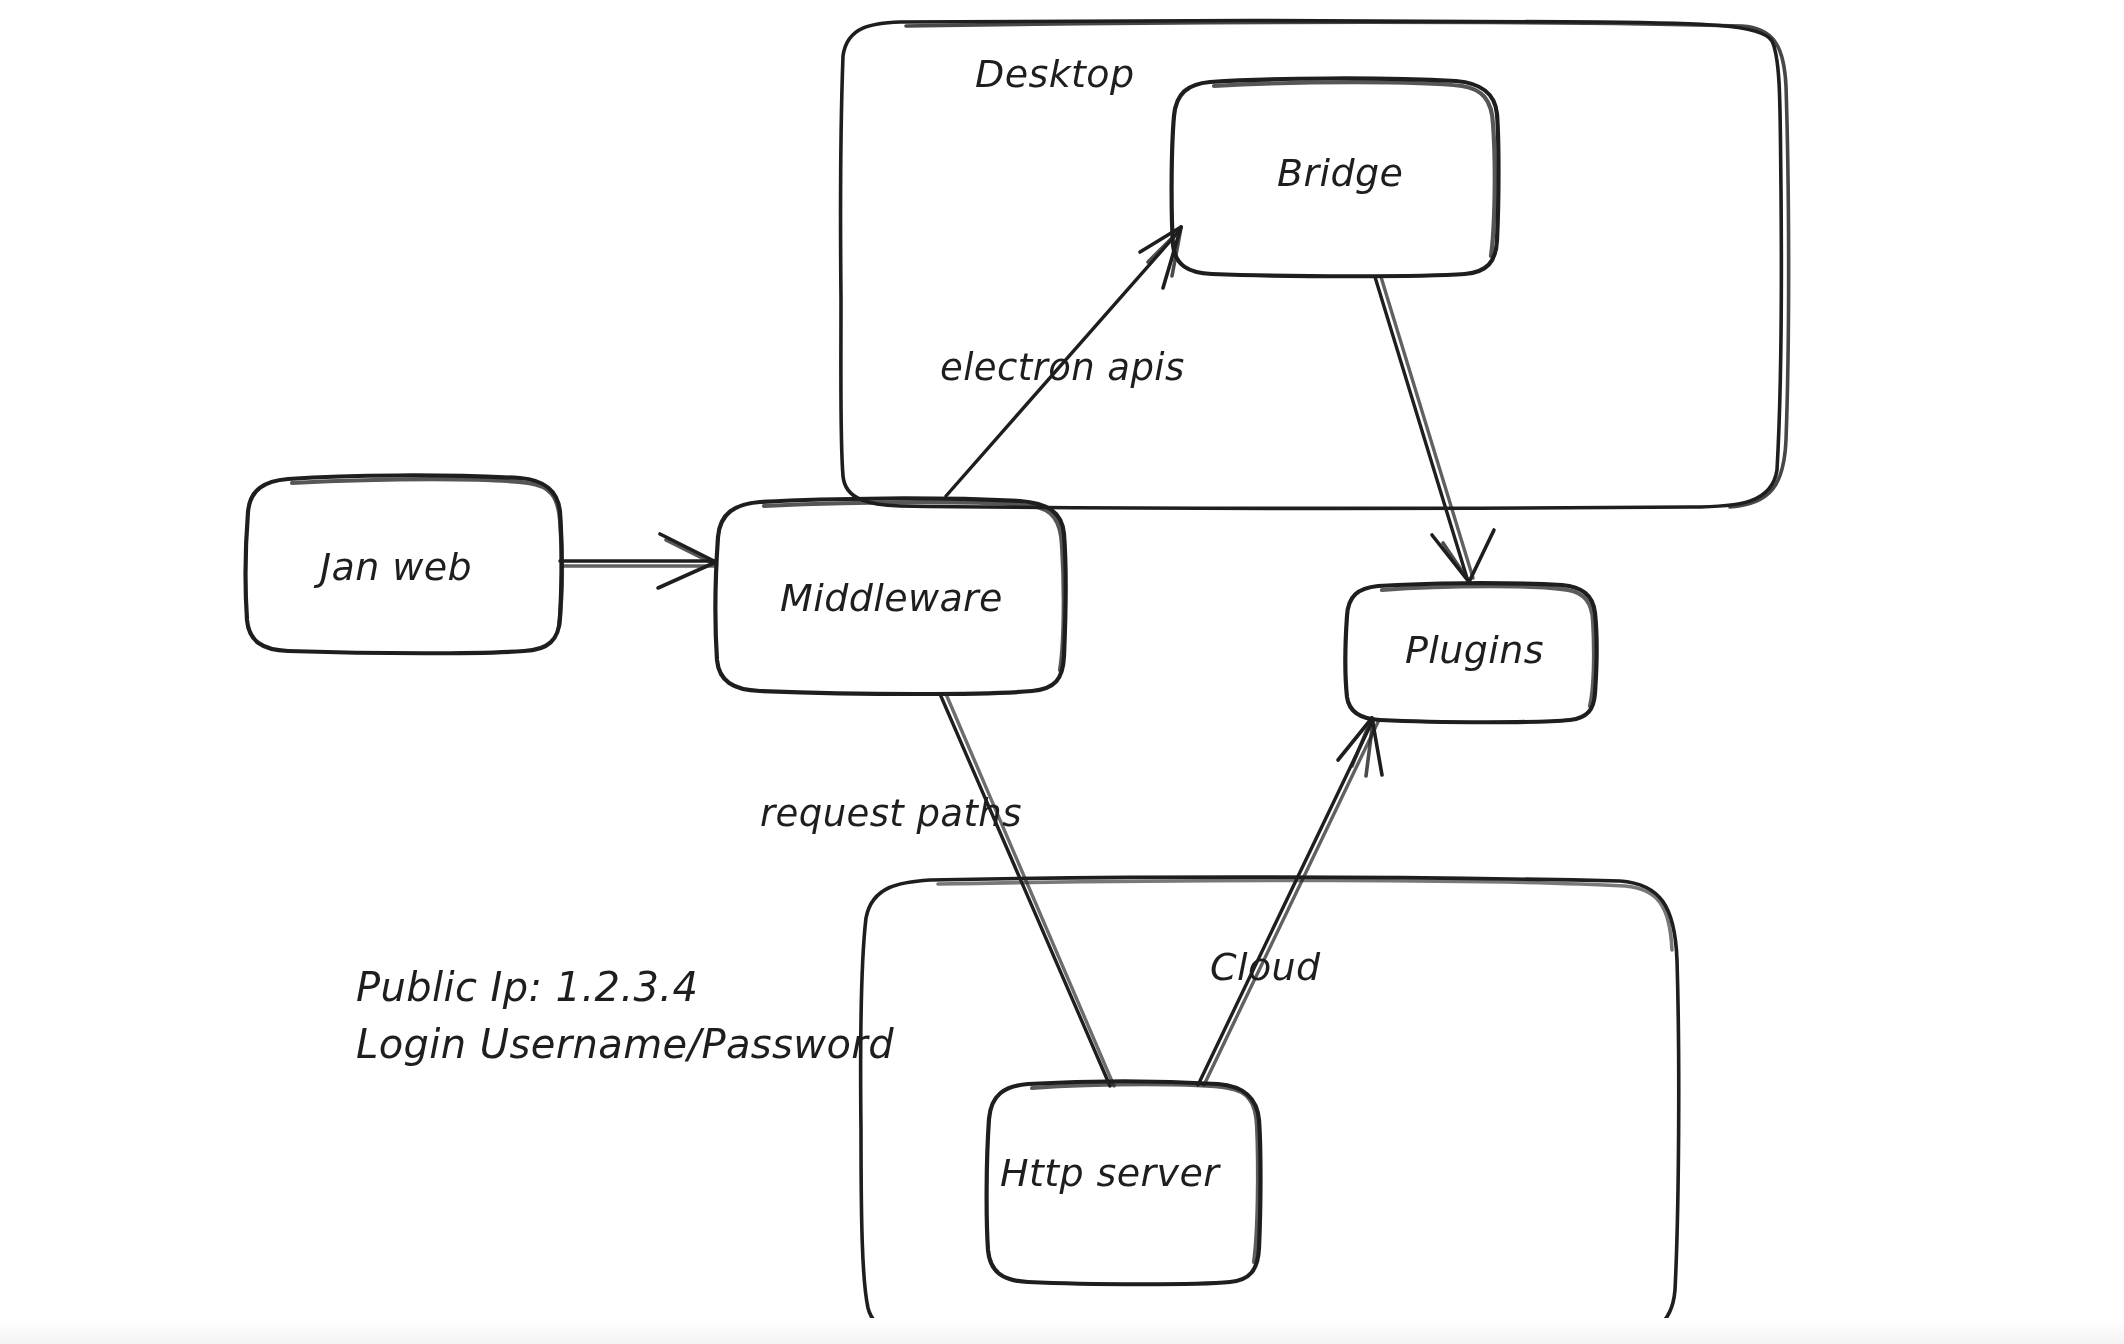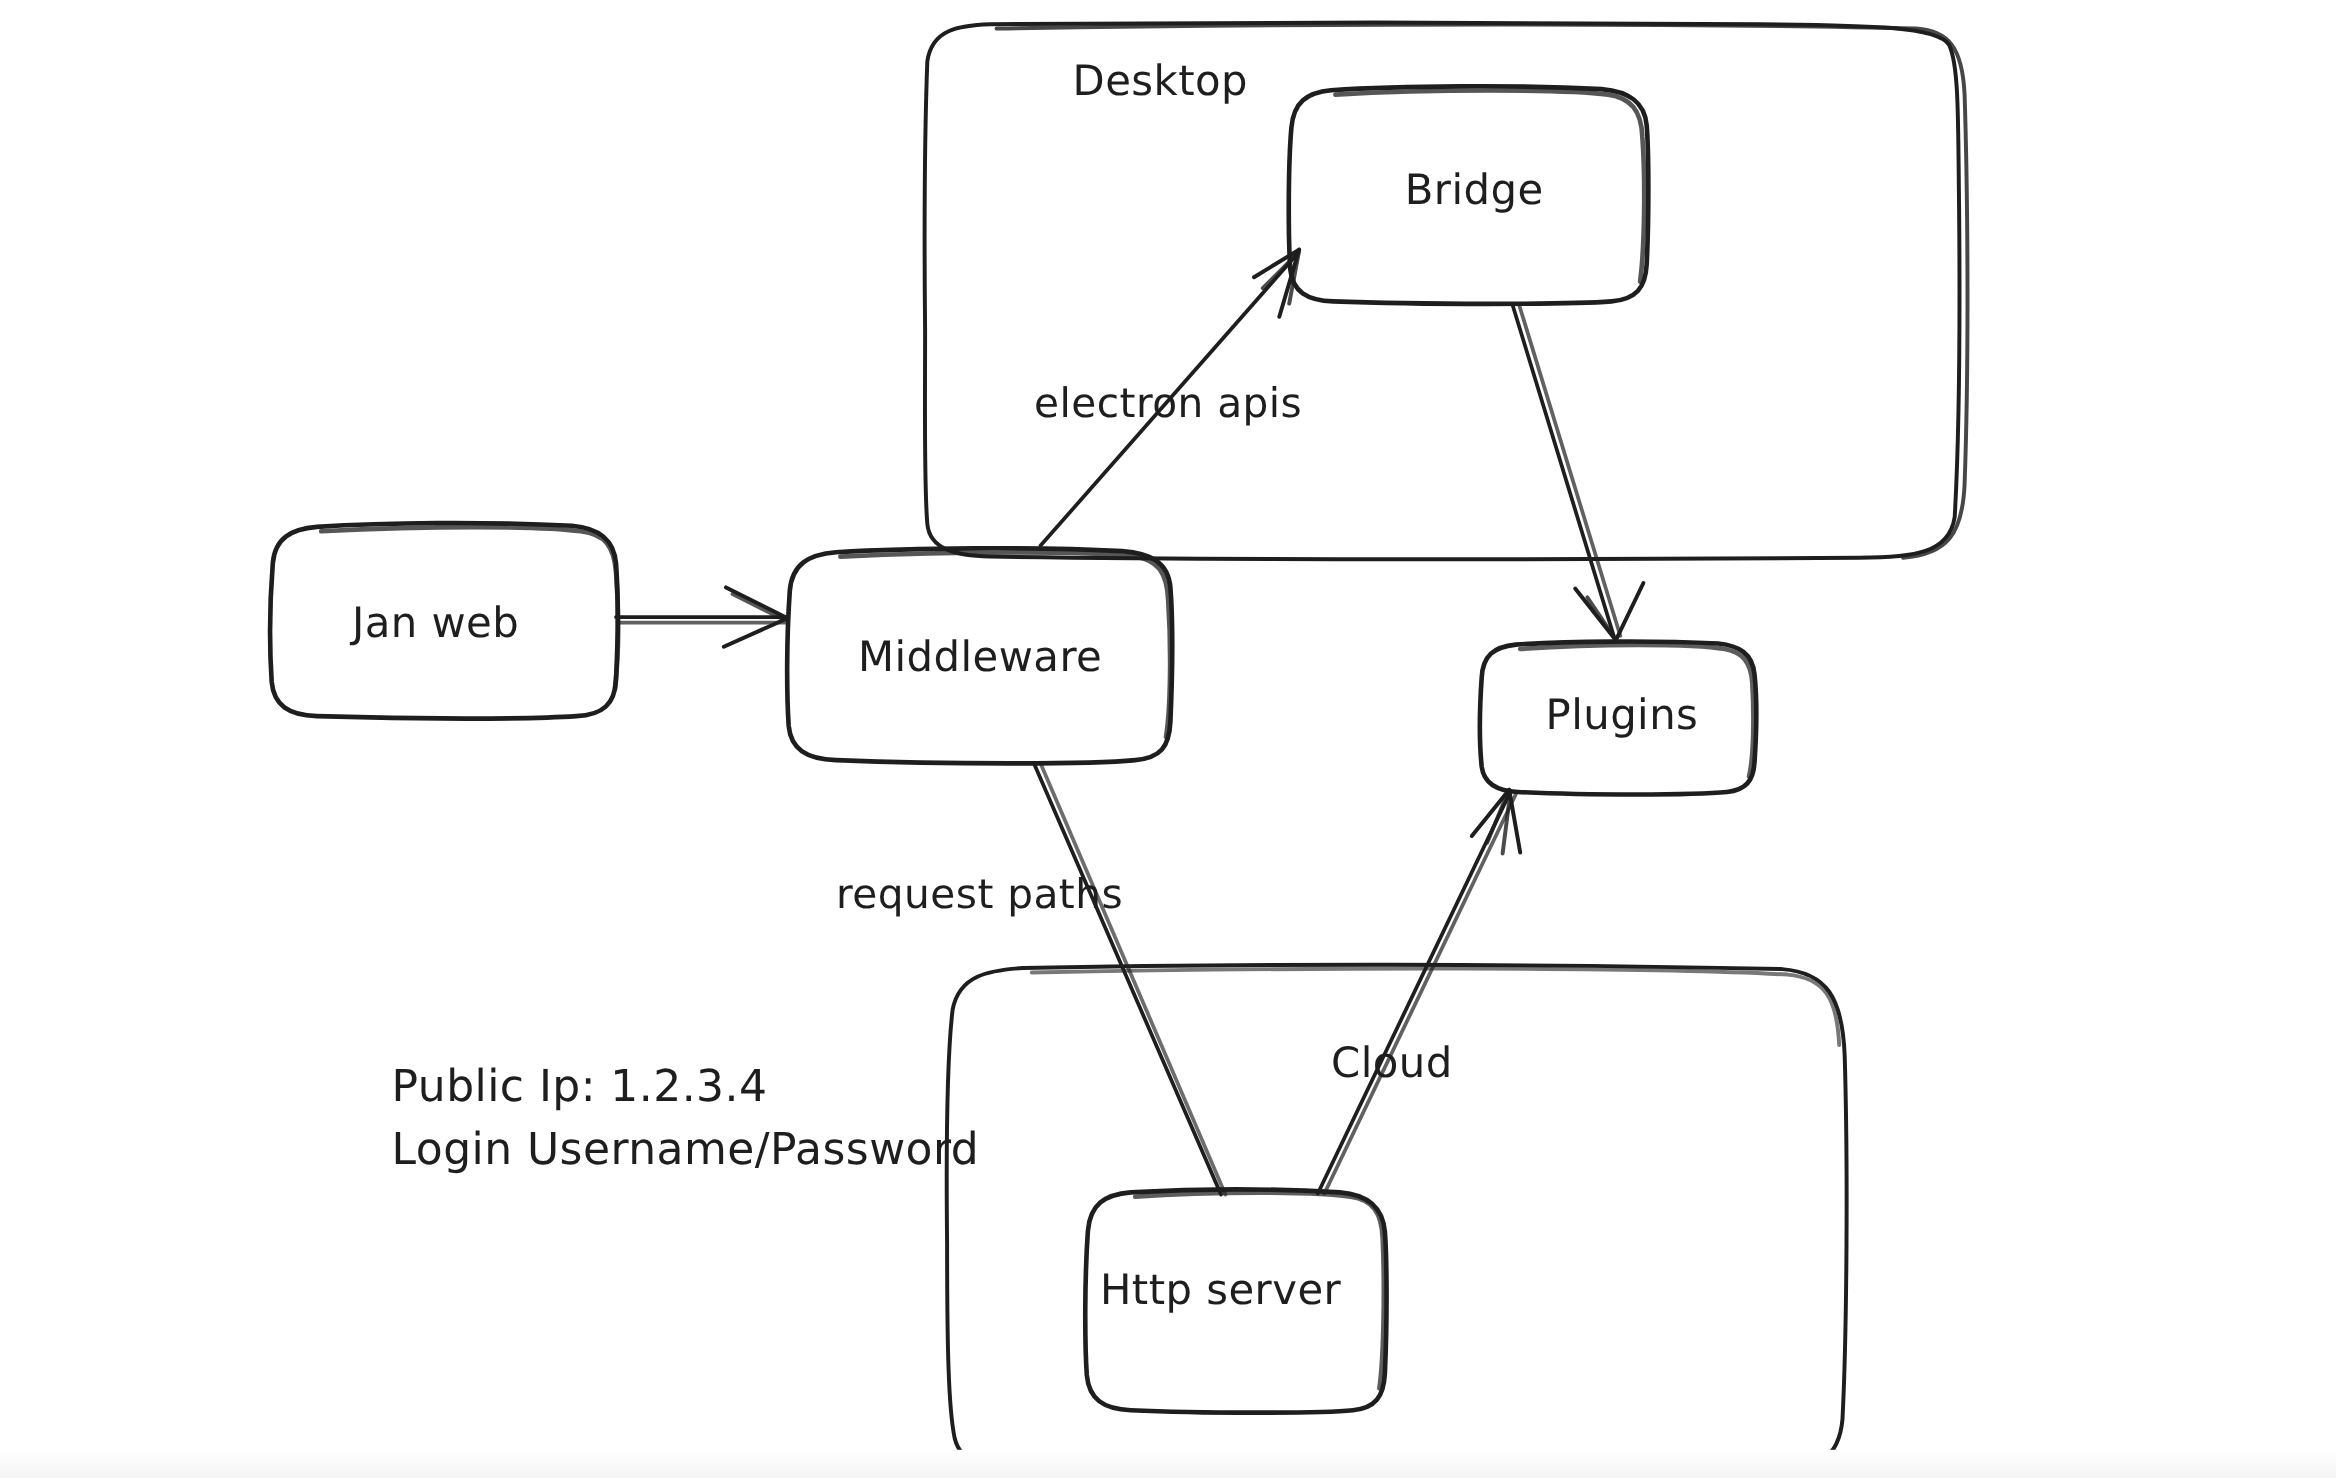--- a/index.html
+++ b/index.html
@@ -8,20 +8,21 @@
     padding: 0;
     background: #ffffff;
   }
   #canvas-wrap {
     position: relative;
     width: 2124px;
     height: 1344px;
     background: #ffffff;
     overflow: hidden;
     font-family: "DejaVu Sans", sans-serif;
+    font-style: italic;
   }
   svg#diagram {
     position: absolute;
     top: 0;
     left: 0;
     width: 2124px;
     height: 1344px;
     display: block;
   }
   .stroke {

